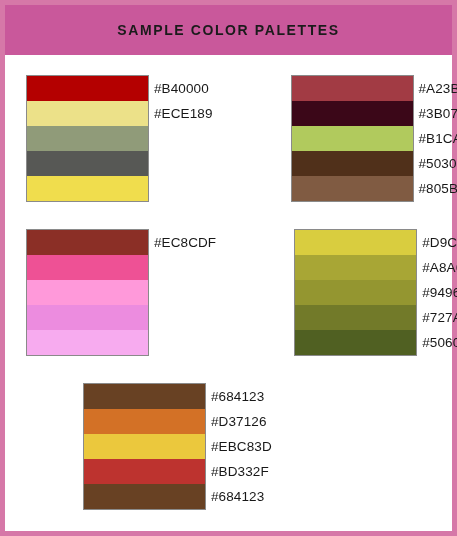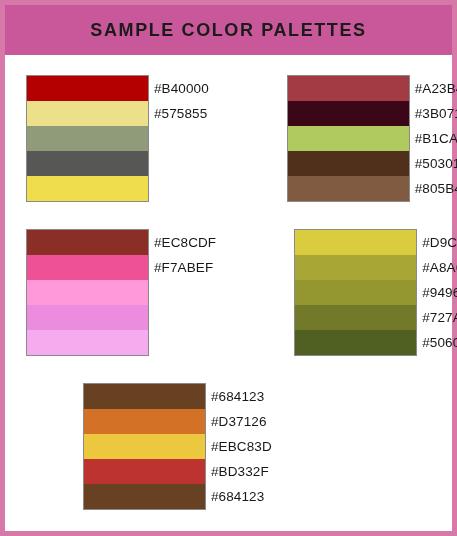--- a/index.html
+++ b/index.html
@@ -27,21 +27,21 @@
     height: 50px;
     background: #c9589b;
     display: flex;
     align-items: center;
     justify-content: center;
     box-sizing: border-box;
   }
 
   #header-title {
     font-family: "Liberation Sans", sans-serif;
-    font-size: 18px;
+    font-size: 14px;
     font-weight: bold;
     color: #1b1b1b;
     letter-spacing: 1.6px;
     white-space: nowrap;
     line-height: 1;
   }
 
   #palette-area {
     position: relative;
     background: #ffffff;
@@ -110,21 +110,21 @@
       <div class="palette-group left">
         <div class="swatch-stack">
           <div class="swatch" style="background-color: rgb(180, 0, 0);"></div>
           <div class="swatch" style="background-color: rgb(236, 225, 137);"></div>
           <div class="swatch" style="background-color: rgb(144, 155, 121);"></div>
           <div class="swatch" style="background-color: rgb(87, 88, 85);"></div>
           <div class="swatch" style="background-color: rgb(240, 221, 77);"></div>
         </div>
         <div class="label-stack">
           <div class="swatch-label">#B40000</div>
-          <div class="swatch-label">#575855</div>
+          <div class="swatch-label">#ECE189</div>
         </div>
       </div>
 
       <div class="palette-group right">
         <div class="swatch-stack">
           <div class="swatch" style="background-color: rgb(162, 59, 68);"></div>
           <div class="swatch" style="background-color: rgb(59, 7, 24);"></div>
           <div class="swatch" style="background-color: rgb(177, 202, 93);"></div>
           <div class="swatch" style="background-color: rgb(80, 48, 26);"></div>
           <div class="swatch" style="background-color: rgb(128, 91, 66);"></div>
@@ -145,21 +145,20 @@
       <div class="palette-group left">
         <div class="swatch-stack">
           <div class="swatch" style="background-color: rgb(139, 47, 38);"></div>
           <div class="swatch" style="background-color: rgb(238, 81, 149);"></div>
           <div class="swatch" style="background-color: rgb(255, 153, 218);"></div>
           <div class="swatch" style="background-color: rgb(236, 140, 223);"></div>
           <div class="swatch" style="background-color: rgb(247, 171, 239);"></div>
         </div>
         <div class="label-stack">
           <div class="swatch-label">#EC8CDF</div>
-          <div class="swatch-label">#F7ABEF</div>
         </div>
       </div>
 
       <div class="palette-group right">
         <div class="swatch-stack">
           <div class="swatch" style="background-color: rgb(217, 205, 63);"></div>
           <div class="swatch" style="background-color: rgb(168, 166, 53);"></div>
           <div class="swatch" style="background-color: rgb(148, 150, 48);"></div>
           <div class="swatch" style="background-color: rgb(114, 122, 41);"></div>
           <div class="swatch" style="background-color: rgb(80, 96, 34);"></div>

